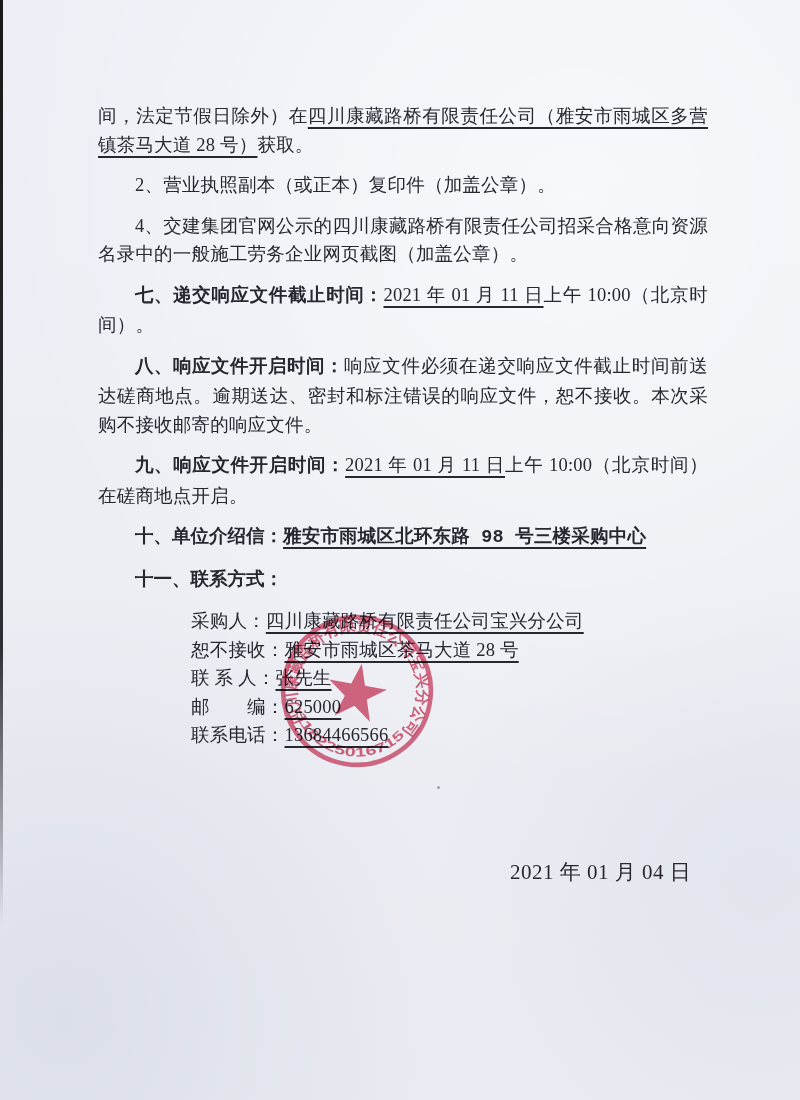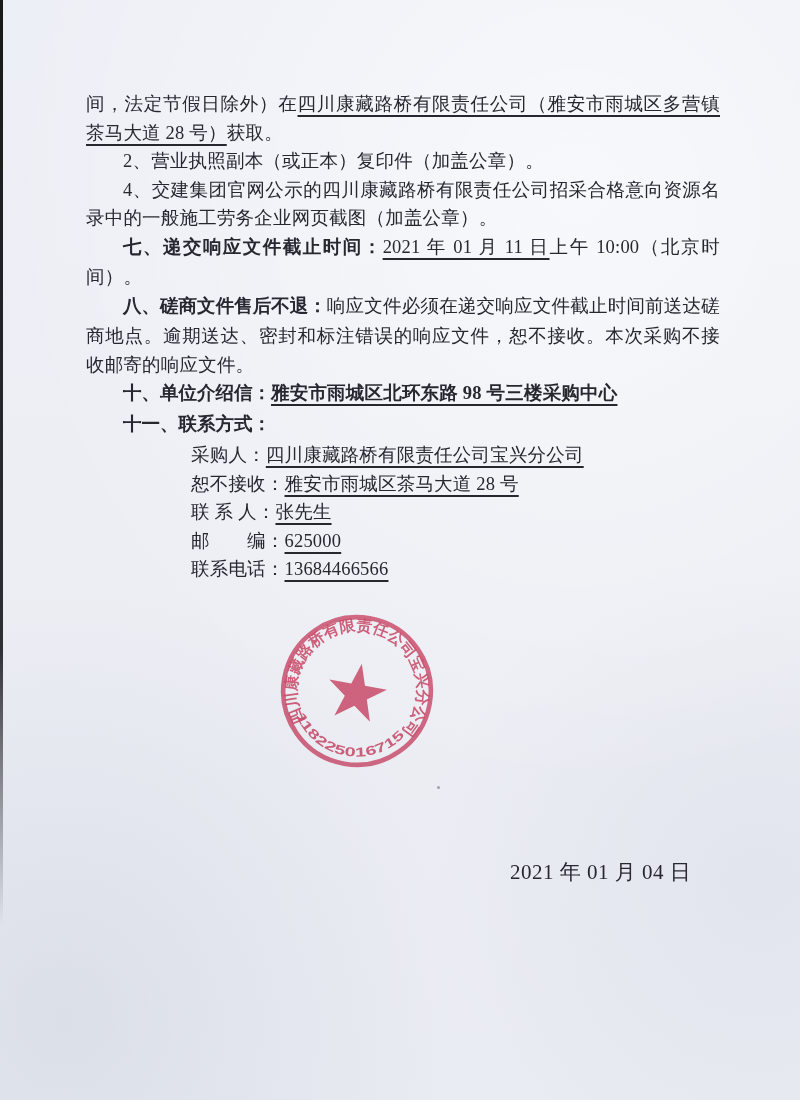--- a/index.html
+++ b/index.html
@@ -19,30 +19,30 @@
   }
   .scan-edge{
     position:absolute;left:0;top:0;width:3px;height:925px;
     background:linear-gradient(180deg,#191919 0%,#2e2e35 70%,rgba(46,46,53,0) 100%);
   }
   .content{
     position:absolute;left:86px;top:90px;width:634px;
     font-size:18.5px;line-height:28.5px;text-align:justify;
     letter-spacing:.2px;
   }
-  .content p{margin:0;}
+  .content p{margin:12px;}
   .indent{text-indent:2em;}
   .sec{margin-top:8px;}
   .lbl{font-weight:700;font-family:Liberation Mono, monospace;letter-spacing:0;}
   .u{
     text-decoration:underline;
     text-underline-offset:5px;
     text-decoration-thickness:1.5px;
   }
-  .bold-u{font-weight:700;font-family:Liberation Serif, serif;}
+  .bold-u{font-weight:700;font-family:Liberation Mono, monospace;}
   .contact-list{margin-left:86px;margin-top:1px;}
   .contact-row{white-space:nowrap;margin-left:19px;}
   .doc-date{
     position:absolute;left:510px;top:858px;
     font-size:21px;letter-spacing:.5px;
   }
   .seal{
     position:absolute;left:274px;top:608px;width:166px;height:166px;
     mix-blend-mode:multiply;opacity:.93;
   }
@@ -62,22 +62,23 @@
 
 
 
     <p class="indent">2、营业执照副本（或正本）复印件（加盖公章）。</p>
 
 
     <p class="indent">4、交建集团官网公示的四川康藏路桥有限责任公司招采合格意向资源名录中的一般施工劳务企业网页截图（加盖公章）。</p>
 
     <p class="indent"><span class="lbl">七、递交响应文件截止时间：</span><span class="u">2021 年 01 月 11 日</span><span>上午 10:00（北京时间）。</span></p>
 
-    <p class="indent sec"><span class="lbl">八、磋商文件售后不退：</span><span>响应文件必须在递交响应文件截止时间前送达磋商地点。逾期送达、密封和标注错误的响应文件，恕不接收。本次采购不接收邮寄的响应文件。</span></p>
+    <p class="indent sec"><span class="lbl">八、响应文件开启时间：</span><span>响应文件必须在递交响应文件截止时间前送达磋商地点。逾期送达、密封和标注错误的响应文件，恕不接收。本次采购不接收邮寄的响应文件。</span></p>
 
+    <p class="indent sec"><span class="lbl">九、响应文件开启时间：</span><span class="u">2021 年 01 月 11 日</span><span>上午 10:00（北京时间）在磋商地点开启。</span></p>
 
     <p class="indent sec"><span class="lbl">十、单位介绍信：</span><span class="u bold-u">雅安市雨城区北环东路 98 号三楼采购中心</span></p>
 
     <p class="indent"><span class="lbl">十一、联系方式：</span></p>
 
     <div class="contact-list">
       <div class="contact-row"><span>采购人：</span><span class="u">四川康藏路桥有限责任公司宝兴分公司</span></div>
       <div class="contact-row"><span>恕不接收：</span><span class="u">雅安市雨城区茶马大道 28 号</span></div>
       <div class="contact-row"><span>联 系 人：</span><span class="u">张先生</span></div>
       <div class="contact-row"><span>邮　　编：</span><span class="u">625000</span></div>

